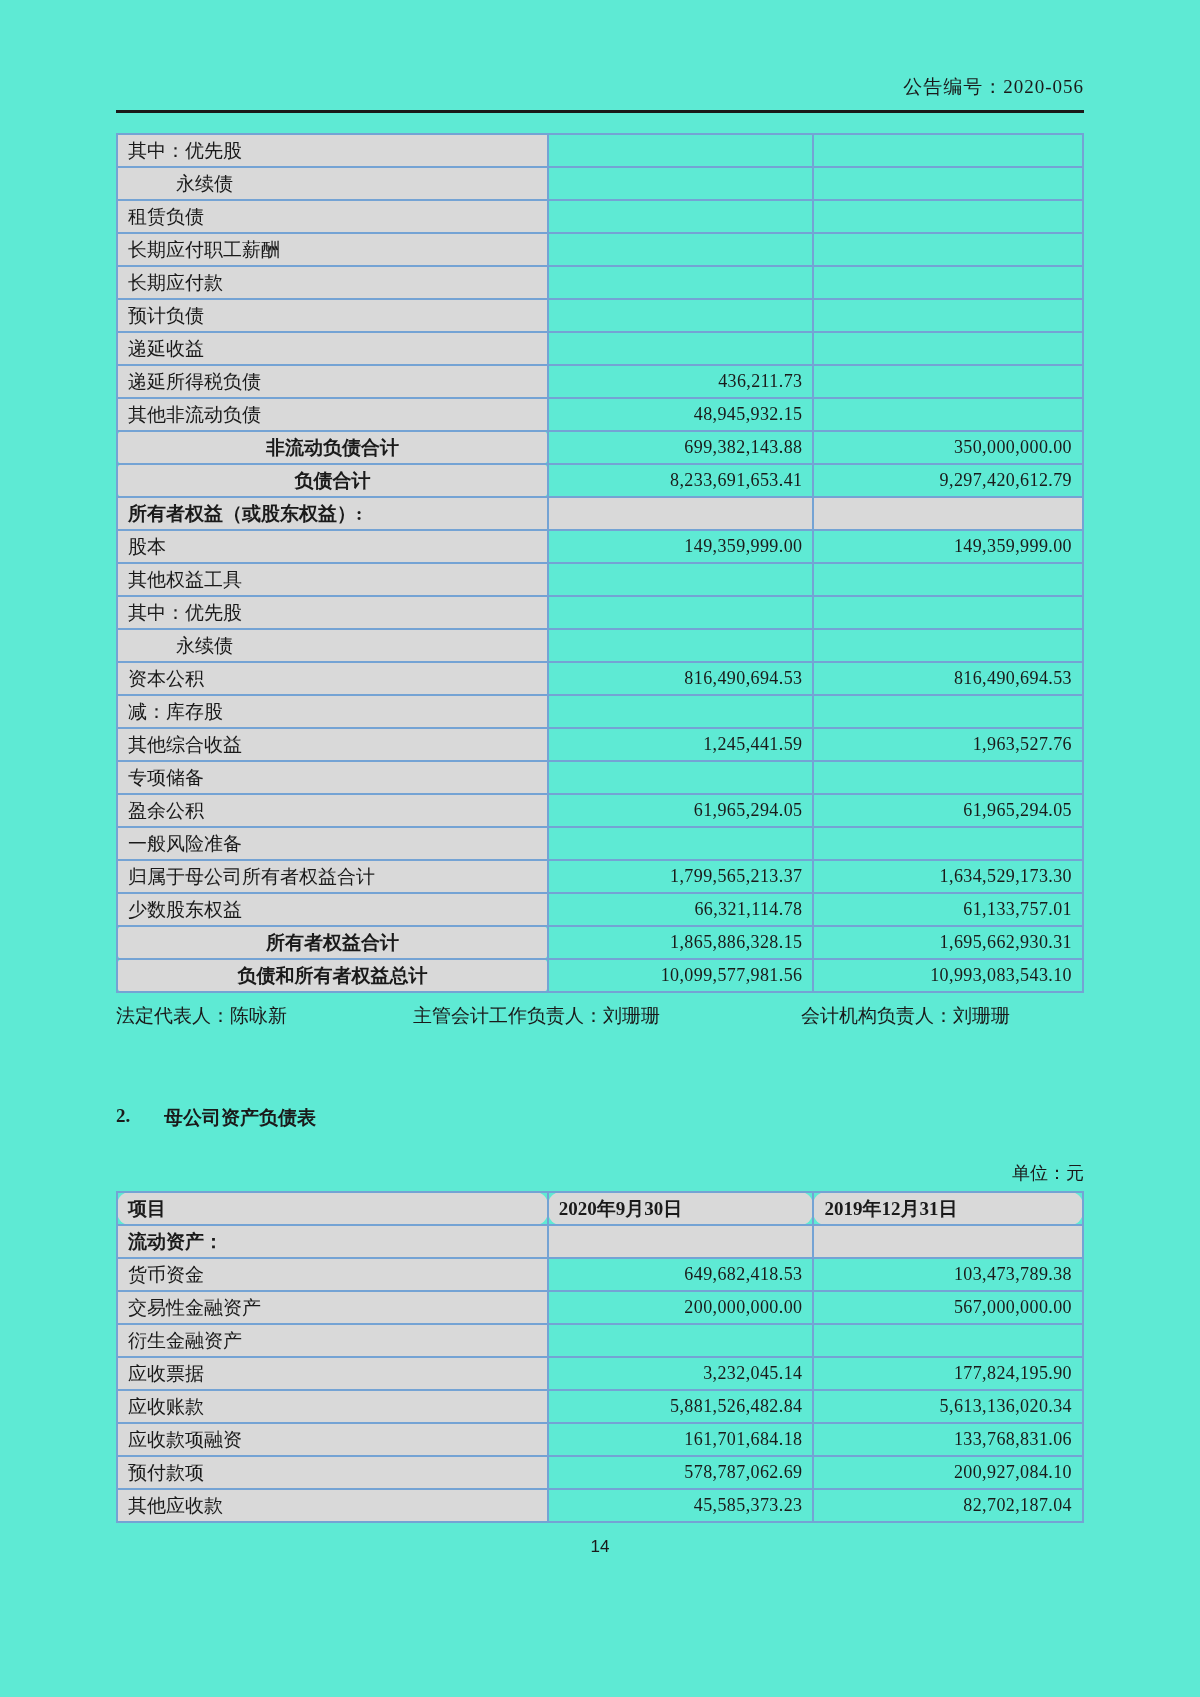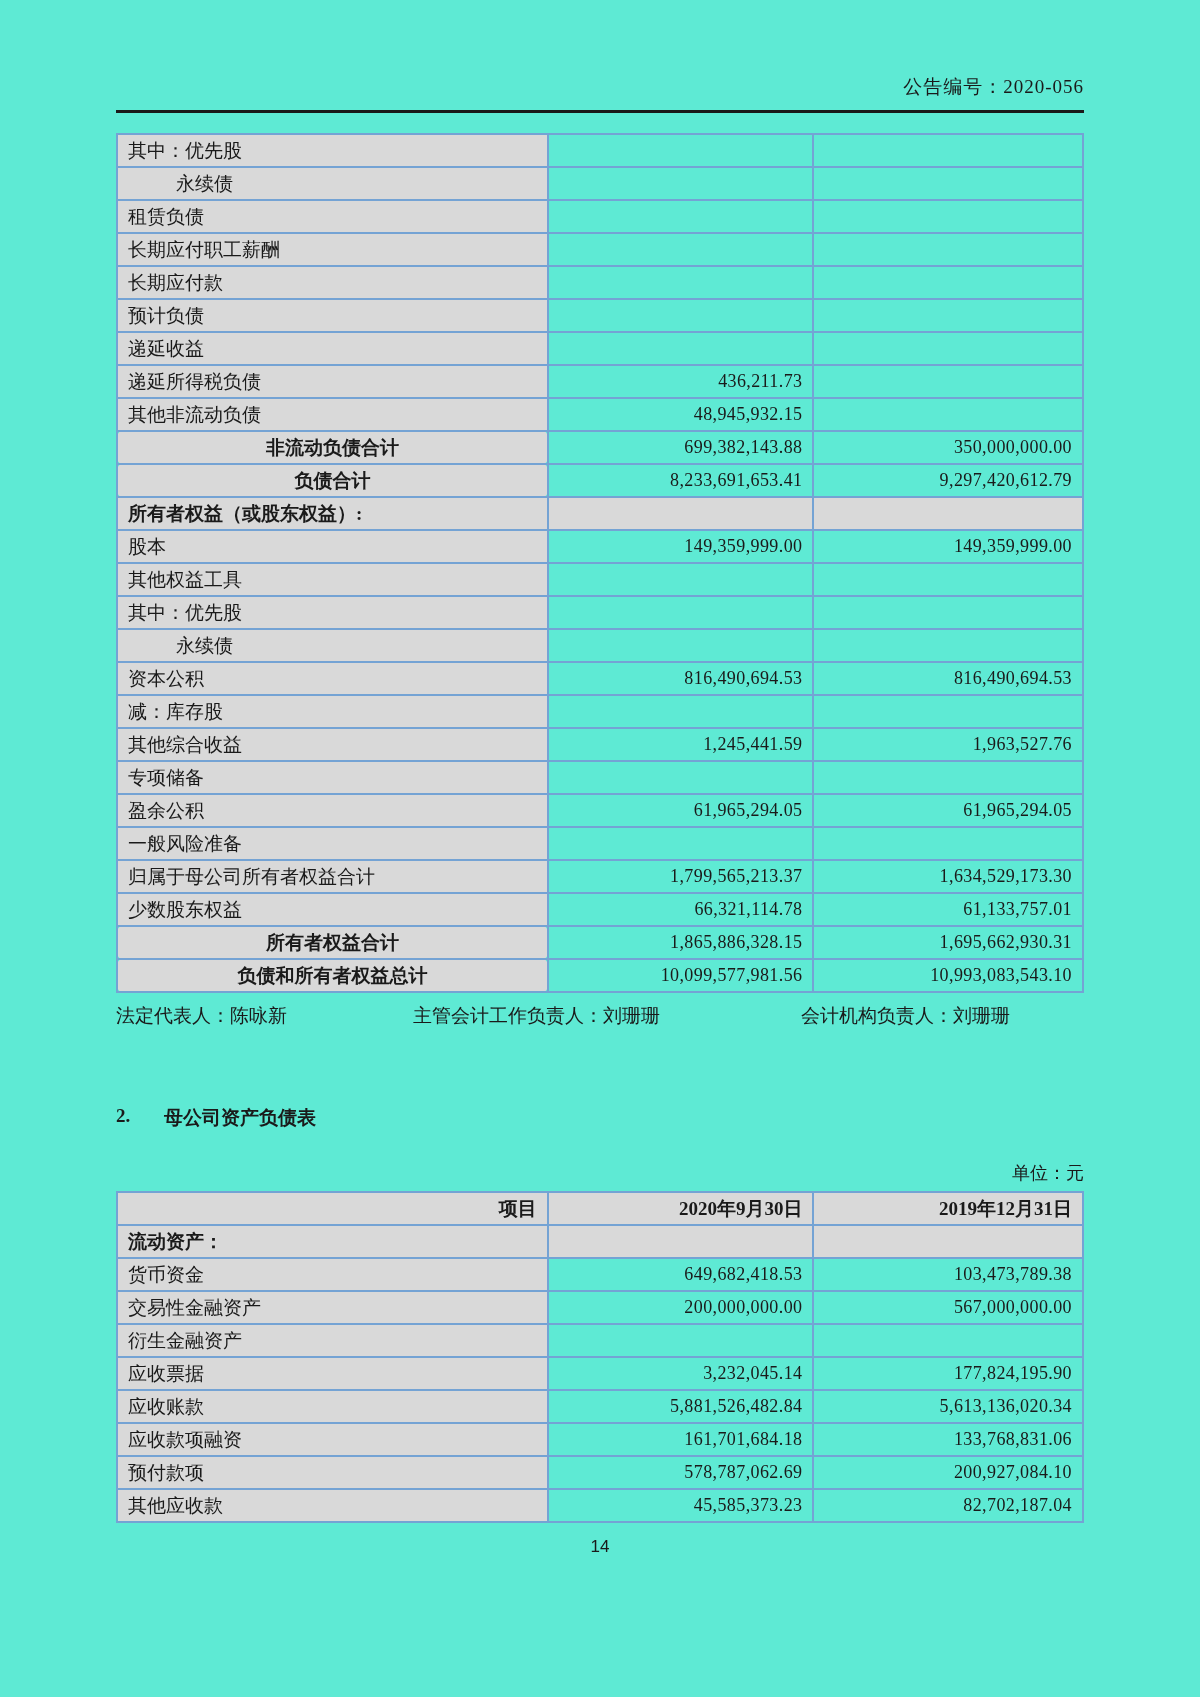--- a/index.html
+++ b/index.html
@@ -21,21 +21,21 @@
   
   .fin-table { width:100%; border-collapse:collapse; table-layout:fixed; margin-top:20px; }
   .fin-table td, .fin-table th {
     border:2px solid #74a3d4;
     height:31px;
     padding:0 10px;
     font-size:19px;
     overflow:hidden;
     white-space:nowrap;
   }
-  .fin-table th { background:#d9d9d9; font-weight:bold; text-align:right; }
+  .fin-table th { background:#d9d9d9; font-weight:bold; text-align:left;border-radius:13px; }
   .fin-table td.label { background:#d9d9d9; text-align:left; }
   .fin-table td.val { text-align:right; font-size:18px; letter-spacing:0.4px; }
   .fin-table tr.total-row td.label { text-align:center; font-weight:bold;border-radius:6px; }
   .fin-table tr.section-row td { background:#d9d9d9; }
   .fin-table tr.section-row td.label { font-weight:bold; }
   .fin-table td.indent { padding-left:58px; }
 
   
   .signatories { display:flex; margin-top:10px; font-size:19px; }
   .signatories .sig-1 { width:297px; }

